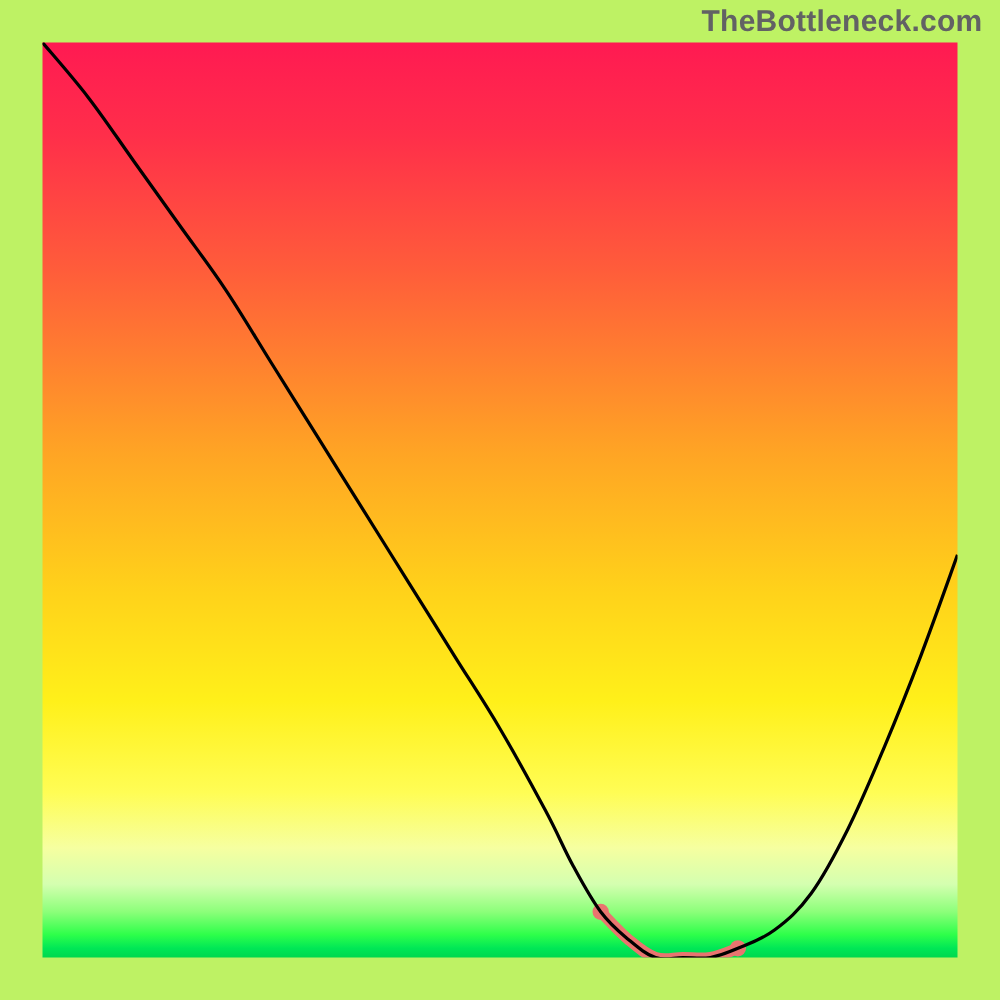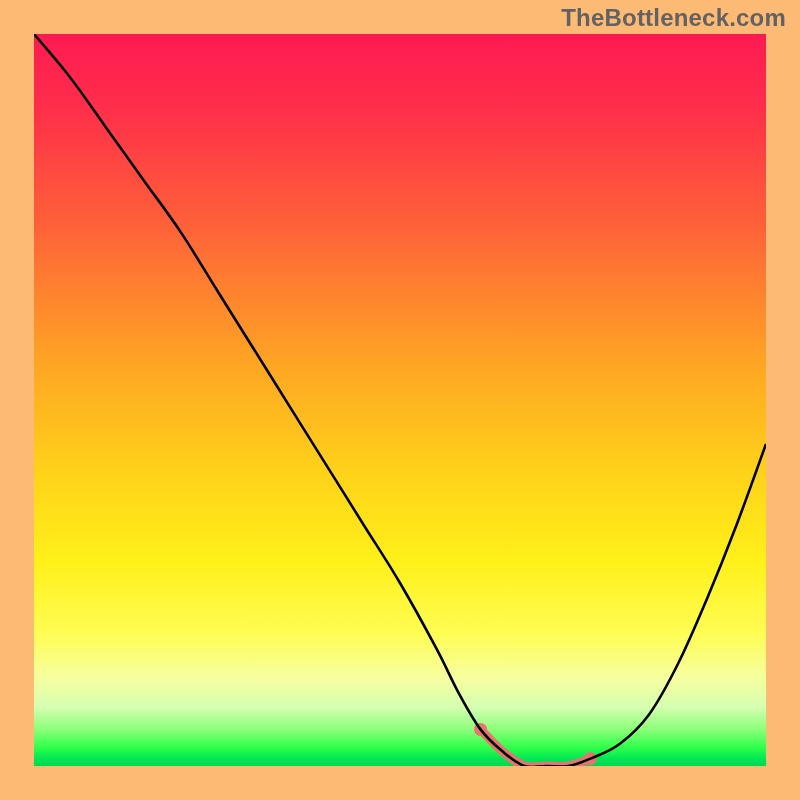--- a/index.html
+++ b/index.html
@@ -8,21 +8,21 @@
     width: 800px;
     height: 800px;
     background: #000;
     overflow: hidden;
     font-family: Arial, Helvetica, sans-serif;
   }
   .frame {
     position: relative;
     width: 800px;
     height: 800px;
-    background: #fdba74;
+    background: #bef264;
   }
   .watermark {
     position: absolute;
     top: 4px;
     right: 14px;
     font-size: 24px;
     font-weight: 600;
     color: #626264;
     letter-spacing: 0.2px;
     z-index: 30;

